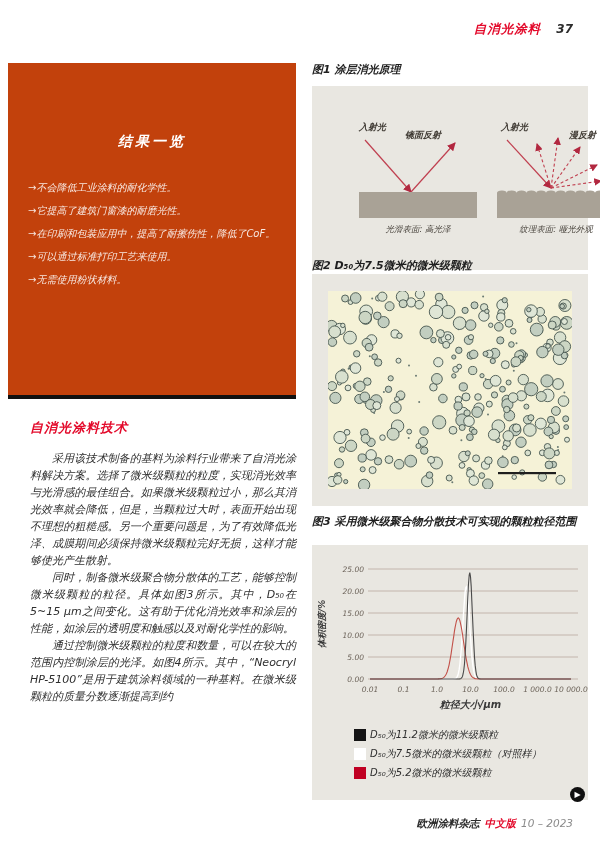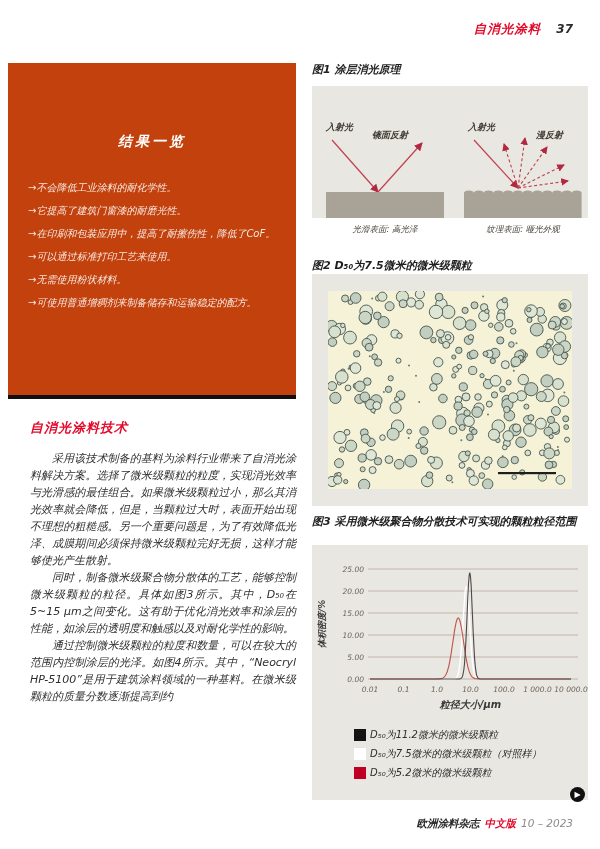--- a/index.html
+++ b/index.html
@@ -30,21 +30,21 @@
   .article { position:absolute; left:30px; top:419px; width:266px; }
   .article h2 { color:#e30a2b; font-size:13px; font-weight:bold; margin-bottom:13px; letter-spacing:1px; }
   .article p {
     font-size:11px; line-height:17px; color:#2e2e2e; text-align:justify;
     text-indent:2em; margin:0;
   }
 
   
   .fig-caption { position:absolute; left:312px; width:278px; font-size:11px; font-weight:bold; color:#1f1f1f; }
   .fig-box { position:absolute; left:312px; width:276px; background:#e9e7e1; }
-  #fig1-box { top:86px; height:132px; }
+  #fig1-box { top:86px; height:184px;padding-left:33px; }
   #fig2-box { top:274px; height:232px; display:flex; align-items:center; justify-content:center; }
   #fig3-box { top:545px; height:255px; padding-top:8px; }
   #micrograph { width:244px; height:198px; background:#f5f2d7; }
 
   .diagram-label { fill:#3f3a33; font-size:9px; font-weight:bold; font-family:"DejaVu Sans",sans-serif; }
   .surface-label { fill:#4a453e; font-size:8.5px; font-family:"DejaVu Sans",sans-serif; }
 
   
   .legend { margin:14px 0 0 42px; }
   .legend-row { display:flex; align-items:center; gap:4px; margin-bottom:7px; }
@@ -74,21 +74,20 @@
   </div>
 
   <div class="red-box">
     <div class="box-title">结果一览</div>
     <div>
         <div class="bullet">→不会降低工业涂料的耐化学性。</div>
         <div class="bullet">→它提高了建筑门窗漆的耐磨光性。</div>
         <div class="bullet">→在印刷和包装应用中，提高了耐擦伤性，降低了CoF。</div>
         <div class="bullet">→可以通过标准打印工艺来使用。</div>
         <div class="bullet">→无需使用粉状材料。</div>
-        <div class="bullet">→可使用普通增稠剂来制备储存和运输稳定的配方。</div>
       </div>
   </div>
 
   <div class="article">
     <h2>自消光涂料技术</h2>
     <div>
         <p>采用该技术制备的基料为涂料行业带来了自消光涂料解决方案。选择了微米级颗粒的粒度，实现消光效率与光滑感的最佳组合。如果微米级颗粒过小，那么其消光效率就会降低，但是，当颗粒过大时，表面开始出现不理想的粗糙感。另一个重要问题是，为了有效降低光泽、成膜期间必须保持微米级颗粒完好无损，这样才能够使光产生散射。</p>
         <p>同时，制备微米级聚合物分散体的工艺，能够控制微米级颗粒的粒径。具体如图3所示。其中，D₅₀在5~15 µm之间变化。这有助于优化消光效率和涂层的性能，如涂层的透明度和触感以及对耐化学性的影响。</p>
         <p>通过控制微米级颗粒的粒度和数量，可以在较大的范围内控制涂层的光泽。如图4所示。其中，“Neocryl HP-5100”是用于建筑涂料领域的一种基料。在微米级颗粒的质量分数逐渐提高到约</p>
       </div>

